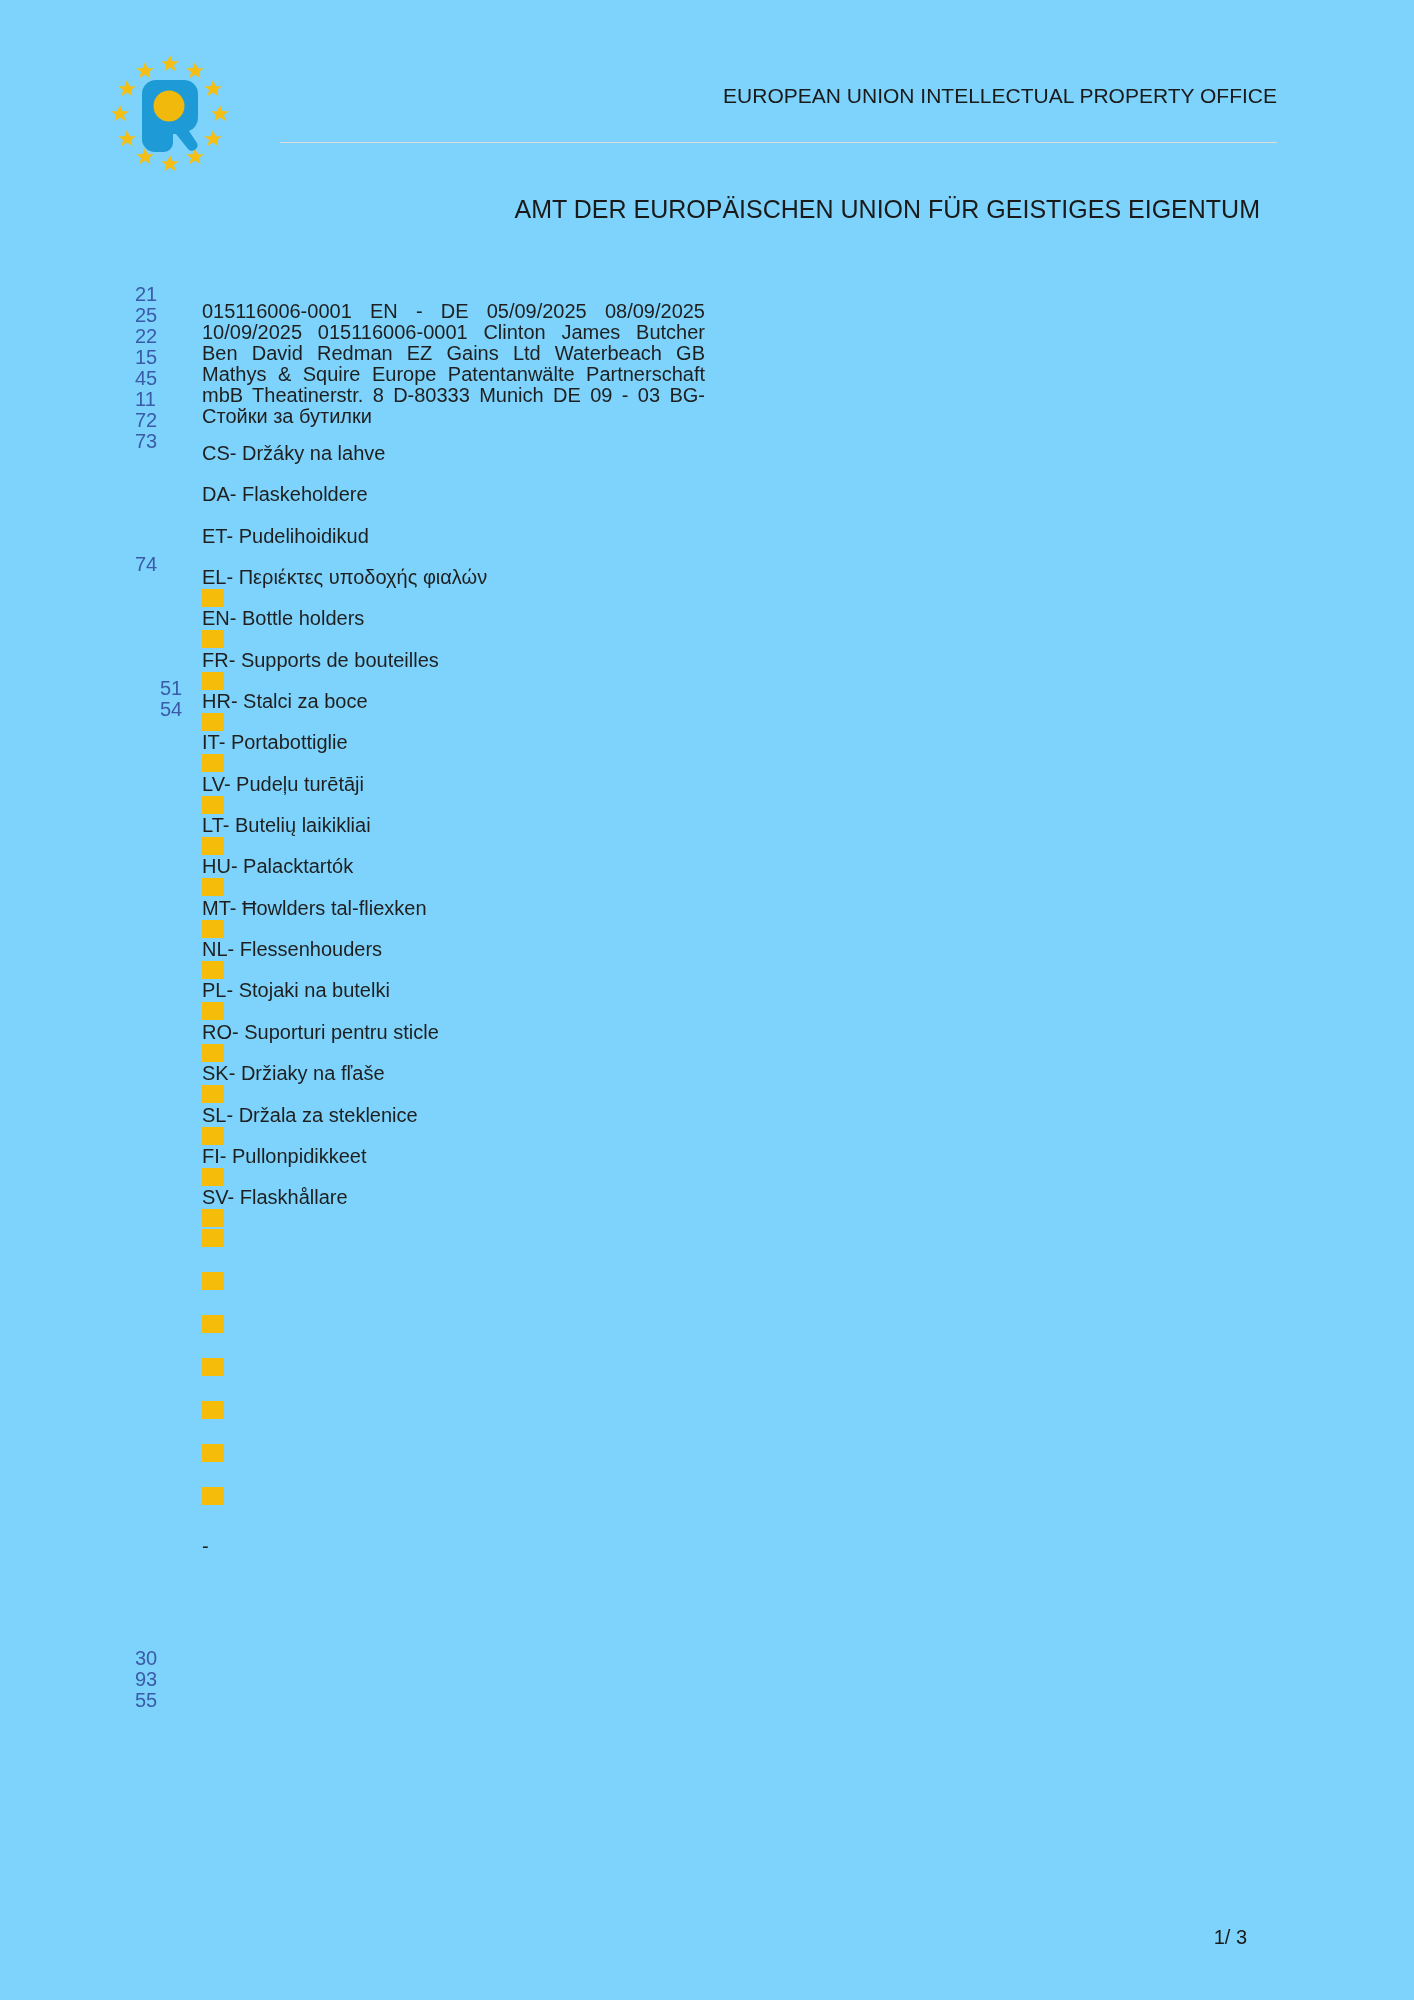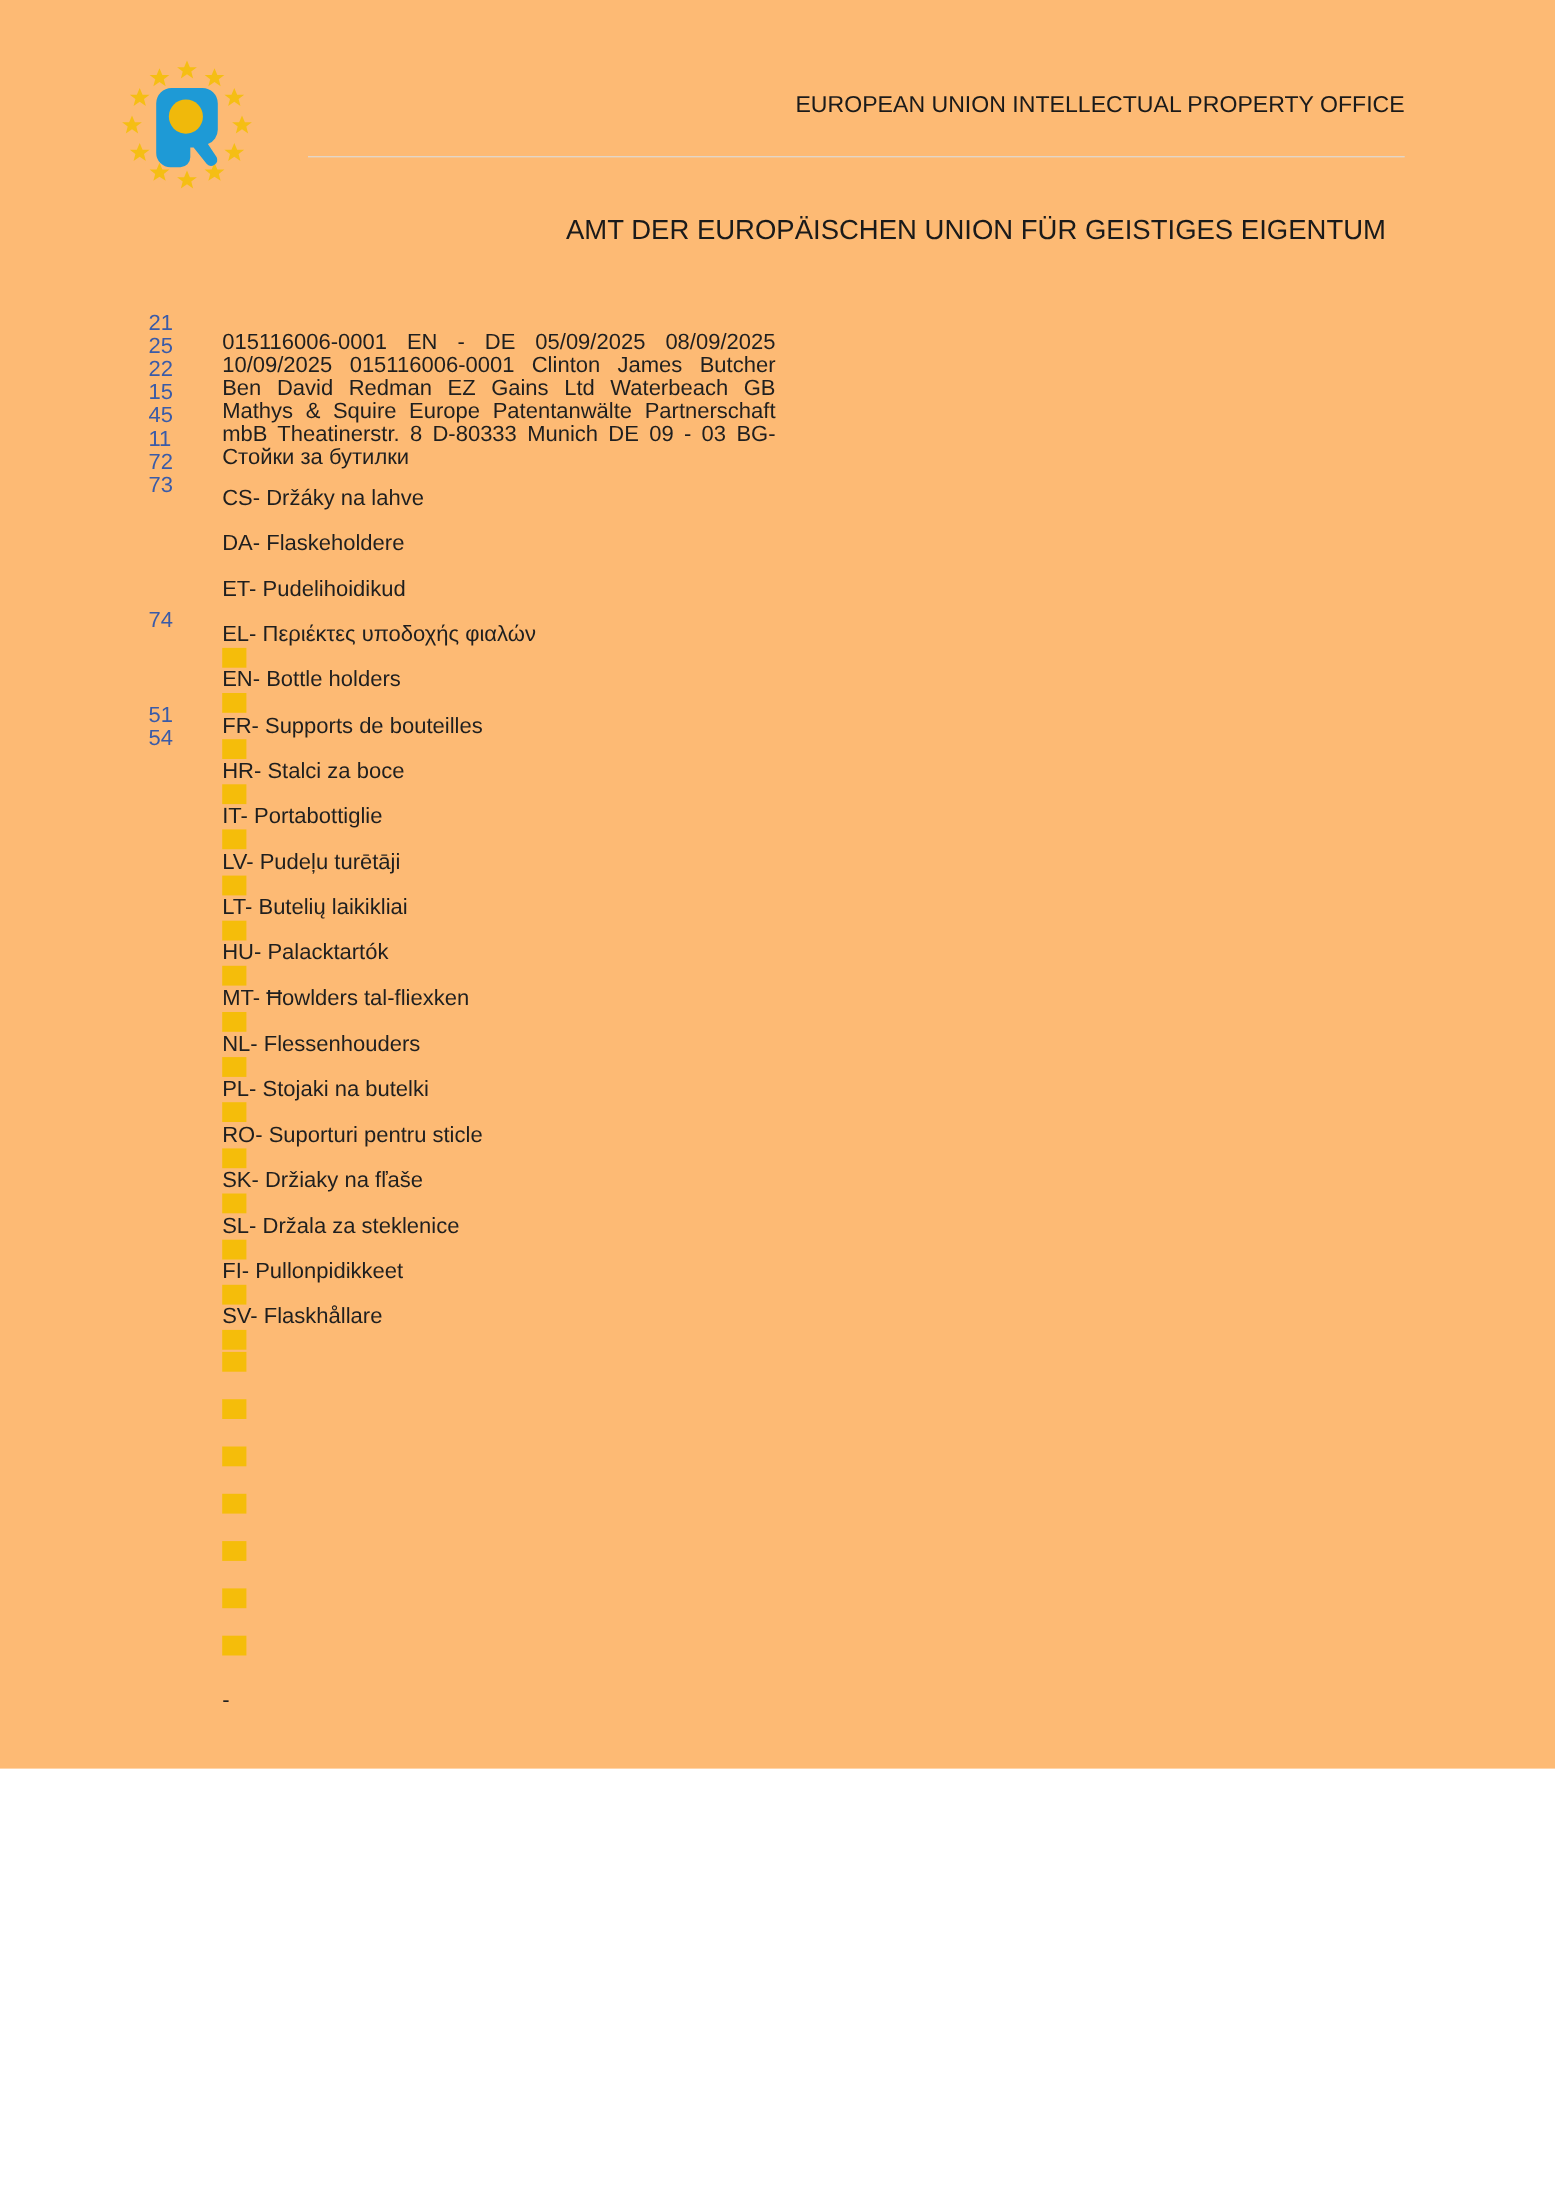--- a/index.html
+++ b/index.html
@@ -6,33 +6,33 @@
     --square-gold:#F5BD0A;
     --star-gold:#F5BE14;
     --logo-blue:#1E9AD6;
     --circle-gold:#F0B90B;
     --number-blue:#3A5BA8;
     --rule-gray:#DDDDDD;
     --text-color:#1F1F1F;
   }
   html,body{margin:0;padding:0;background:#fff;}
   body{font-family:"Liberation Sans",sans-serif;color:var(--text-color);}
-  .page{position:relative;width:1414px;height:1608px;background:#fdba74;overflow:hidden;}
+  .page{position:relative;width:1414px;height:2000px;background:#7dd3fc;overflow:hidden;}
 
   
   .logo{position:absolute;left:100px;top:52px;width:140px;height:130px;}
   .hdr-en{position:absolute;top:84px;right:137px;font-size:21px;line-height:24px;color:#1A1A1A;white-space:nowrap;}
   .hdr-rule{position:absolute;top:142px;left:280px;width:997px;height:1px;background:var(--rule-gray);}
   .hdr-de{position:absolute;top:159px;right:154px;font-size:25px;line-height:24px;color:#1A1A1A;white-space:nowrap;margin-top:38px;}
 
   
   .num-col{position:absolute;left:135px;width:62px;color:var(--number-blue);font-size:20px;line-height:21px;}
   #nums-main{top:284px;}
   #nums-mid{top:554px;}
-  #nums-design{top:640px;}
+  #nums-design{top:678px;margin-left:25px;}
   #nums-bottom{top:1648px;}
 
   
   .content{position:absolute;left:202px;top:301px;width:503px;}
   .details{font-size:20px;line-height:21px;text-align:justify;height:126px;overflow:visible;}
   .lang-list{margin-top:16px;}
   .lang-item{height:41.35px;overflow:visible;}
   .lang-item .line{font-size:20px;line-height:21px;white-space:nowrap;}
   .sq{width:22px;height:18px;background:var(--square-gold);}
   .lang-item .sq{margin-top:1px;}

